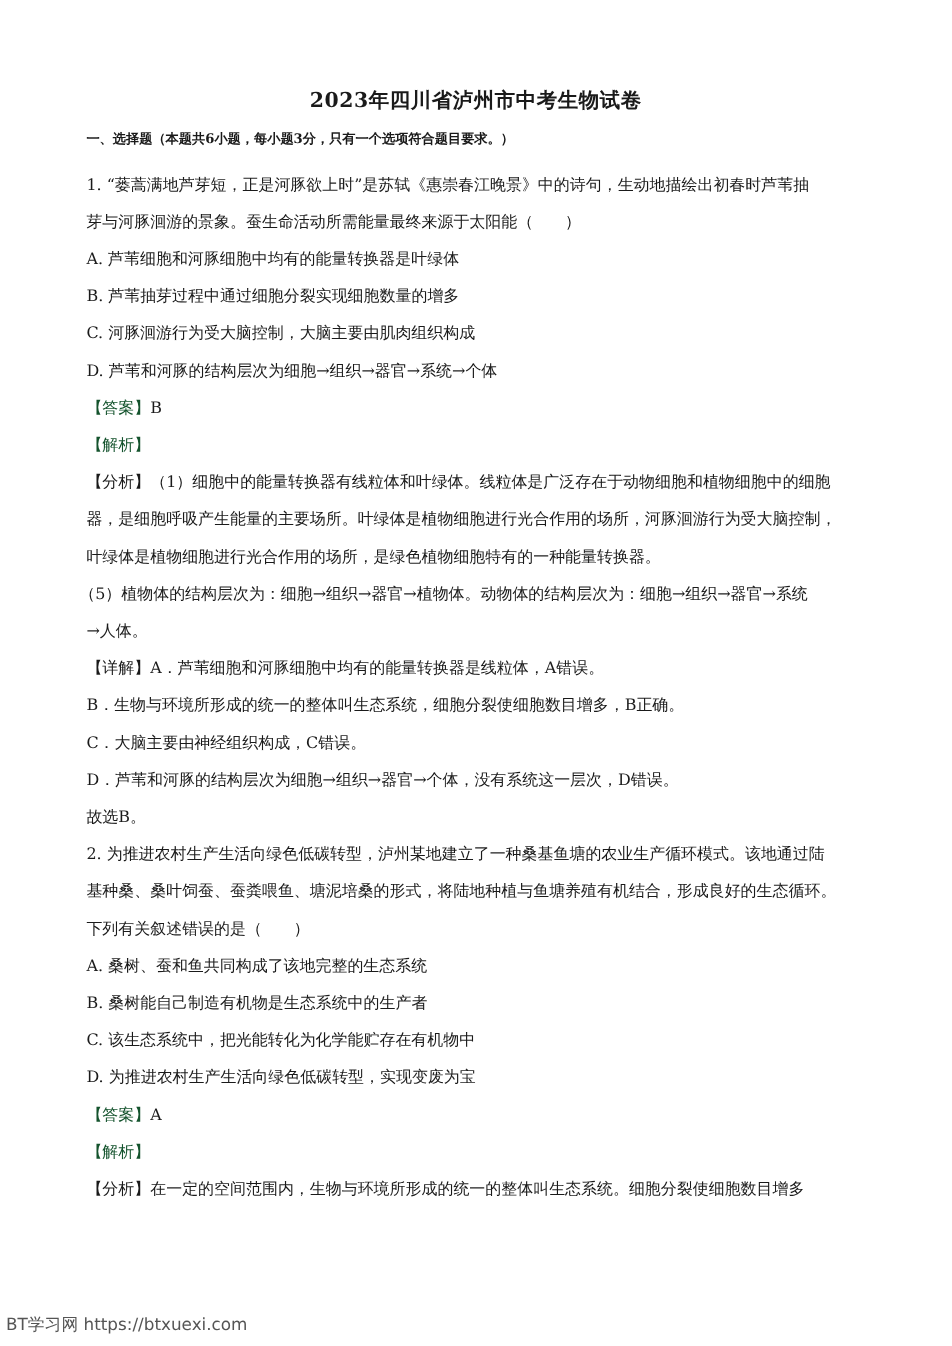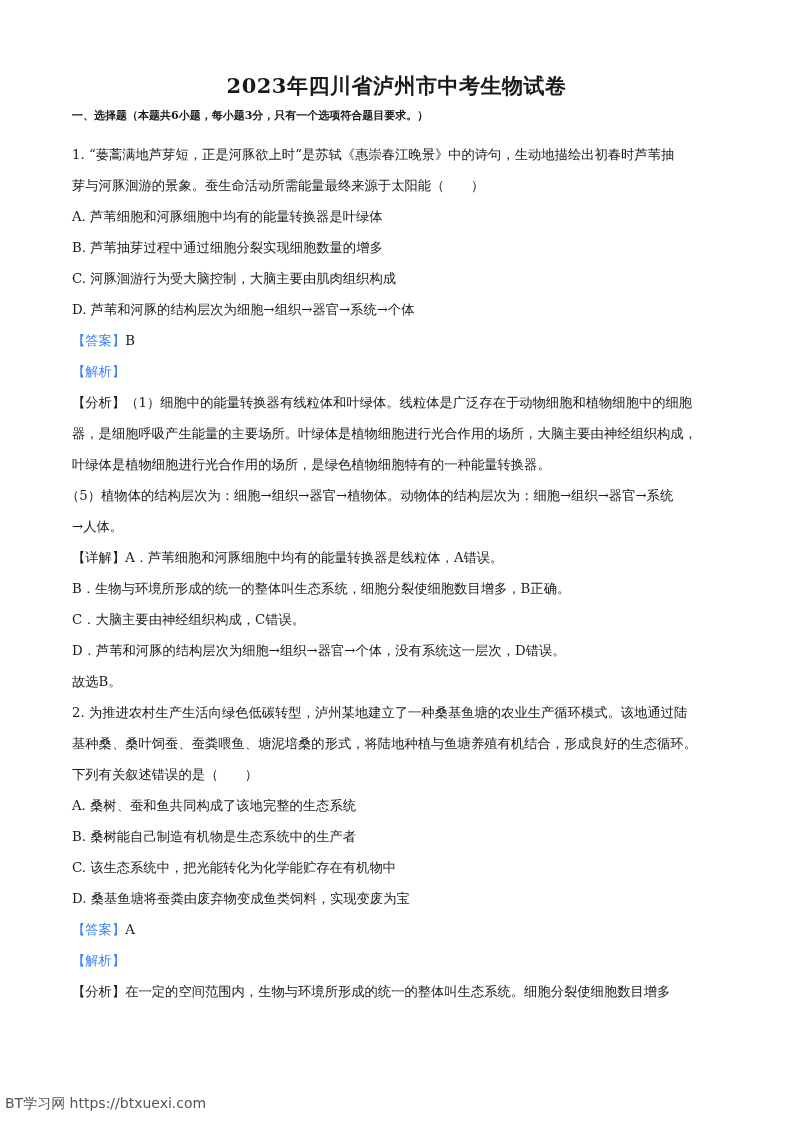--- a/index.html
+++ b/index.html
@@ -1,22 +1,22 @@
 <!DOCTYPE html>
 <html><head>
 <meta charset="utf-8">
 <style>
   html, body { margin: 0; padding: 0; background: #ffffff; }
   body { width: 793px; height: 1122px; position: relative; overflow: hidden;
          font-family: "DejaVu Serif", "Liberation Serif", serif; color: #1a1a1a; }
   .page-title { position: absolute; top: 72px; left: 0; width: 793px; text-align: center;
-                font-size: 21px; font-weight: bold; letter-spacing: 0.5px; }
+                font-size: 17px; font-weight: bold; letter-spacing: 0.5px; }
   .section-heading { position: absolute; top: 108px; left: 72px; font-size: 11px; font-weight: bold; }
   .line { position: absolute; left: 72px; font-size: 13.3px; line-height: 20px; white-space: nowrap; }
-  .blue { color: #3b82f6; }
+  .blue { color: #14532d; }
   .footer { position: absolute; top: 1071px; left: 5px; width: 793px; text-align: left;
             font-family: "DejaVu Sans", "Liberation Sans", sans-serif; font-size: 14px; color: #555555; margin-top: 24px; }
 </style>
 </head>
 <body>
 
 <div class="page-title">2023年四川省泸州市中考生物试卷</div>
 <div class="section-heading">一、选择题（本题共6小题，每小题3分，只有一个选项符合题目要求。）</div>
 
 <div>
@@ -26,37 +26,37 @@
   <div class="line" style="top:238px">B. 芦苇抽芽过程中通过细胞分裂实现细胞数量的增多</div>
   <div class="line" style="top:269px">C. 河豚洄游行为受大脑控制，大脑主要由肌肉组织构成</div>
   <div class="line" style="top:300px">D. 芦苇和河豚的结构层次为细胞→组织→器官→系统→个体</div>
 
   <div class="line" style="top:331px">
     <span class="blue">【答案】</span><span>B</span>
   </div>
   <div class="line blue" style="top:362px">【解析】</div>
 
   <div class="line" style="top:393px">【分析】（1）细胞中的能量转换器有线粒体和叶绿体。线粒体是广泛存在于动物细胞和植物细胞中的细胞</div>
-  <div class="line" style="top:424px">器，是细胞呼吸产生能量的主要场所。叶绿体是植物细胞进行光合作用的场所，大脑主要由神经组织构成，</div>
+  <div class="line" style="top:424px">器，是细胞呼吸产生能量的主要场所。叶绿体是植物细胞进行光合作用的场所，河豚洄游行为受大脑控制，</div>
   <div class="line" style="top:455px">叶绿体是植物细胞进行光合作用的场所，是绿色植物细胞特有的一种能量转换器。</div>
   <div class="line" style="top:486px; left:66px">（5）植物体的结构层次为：细胞→组织→器官→植物体。动物体的结构层次为：细胞→组织→器官→系统</div>
   <div class="line" style="top:517px">→人体。</div>
   <div class="line" style="top:548px">【详解】A．芦苇细胞和河豚细胞中均有的能量转换器是线粒体，A错误。</div>
   <div class="line" style="top:579px">B．生物与环境所形成的统一的整体叫生态系统，细胞分裂使细胞数目增多，B正确。</div>
   <div class="line" style="top:610px">C．大脑主要由神经组织构成，C错误。</div>
   <div class="line" style="top:641px">D．芦苇和河豚的结构层次为细胞→组织→器官→个体，没有系统这一层次，D错误。</div>
   <div class="line" style="top:672px">故选B。</div>
 
   <div class="line" style="top:703px">2. 为推进农村生产生活向绿色低碳转型，泸州某地建立了一种桑基鱼塘的农业生产循环模式。该地通过陆</div>
   <div class="line" style="top:734px">基种桑、桑叶饲蚕、蚕粪喂鱼、塘泥培桑的形式，将陆地种植与鱼塘养殖有机结合，形成良好的生态循环。</div>
   <div class="line" style="top:765px">下列有关叙述错误的是（　　）</div>
   <div class="line" style="top:796px">A. 桑树、蚕和鱼共同构成了该地完整的生态系统</div>
   <div class="line" style="top:827px">B. 桑树能自己制造有机物是生态系统中的生产者</div>
   <div class="line" style="top:858px">C. 该生态系统中，把光能转化为化学能贮存在有机物中</div>
-  <div class="line" style="top:889px">D. 桑基鱼塘将蚕粪由废弃物变成鱼类饲料，实现变废为宝</div>
+  <div class="line" style="top:889px">D. 为推进农村生产生活向绿色低碳转型，实现变废为宝</div>
 
   <div class="line" style="top:920px">
     <span class="blue">【答案】</span><span>A</span>
   </div>
   <div class="line blue" style="top:951px">【解析】</div>
   <div class="line" style="top:982px">【分析】在一定的空间范围内，生物与环境所形成的统一的整体叫生态系统。细胞分裂使细胞数目增多</div>
 </div>
 
 <div class="footer">BT学习网 https://btxuexi.com</div>
 

